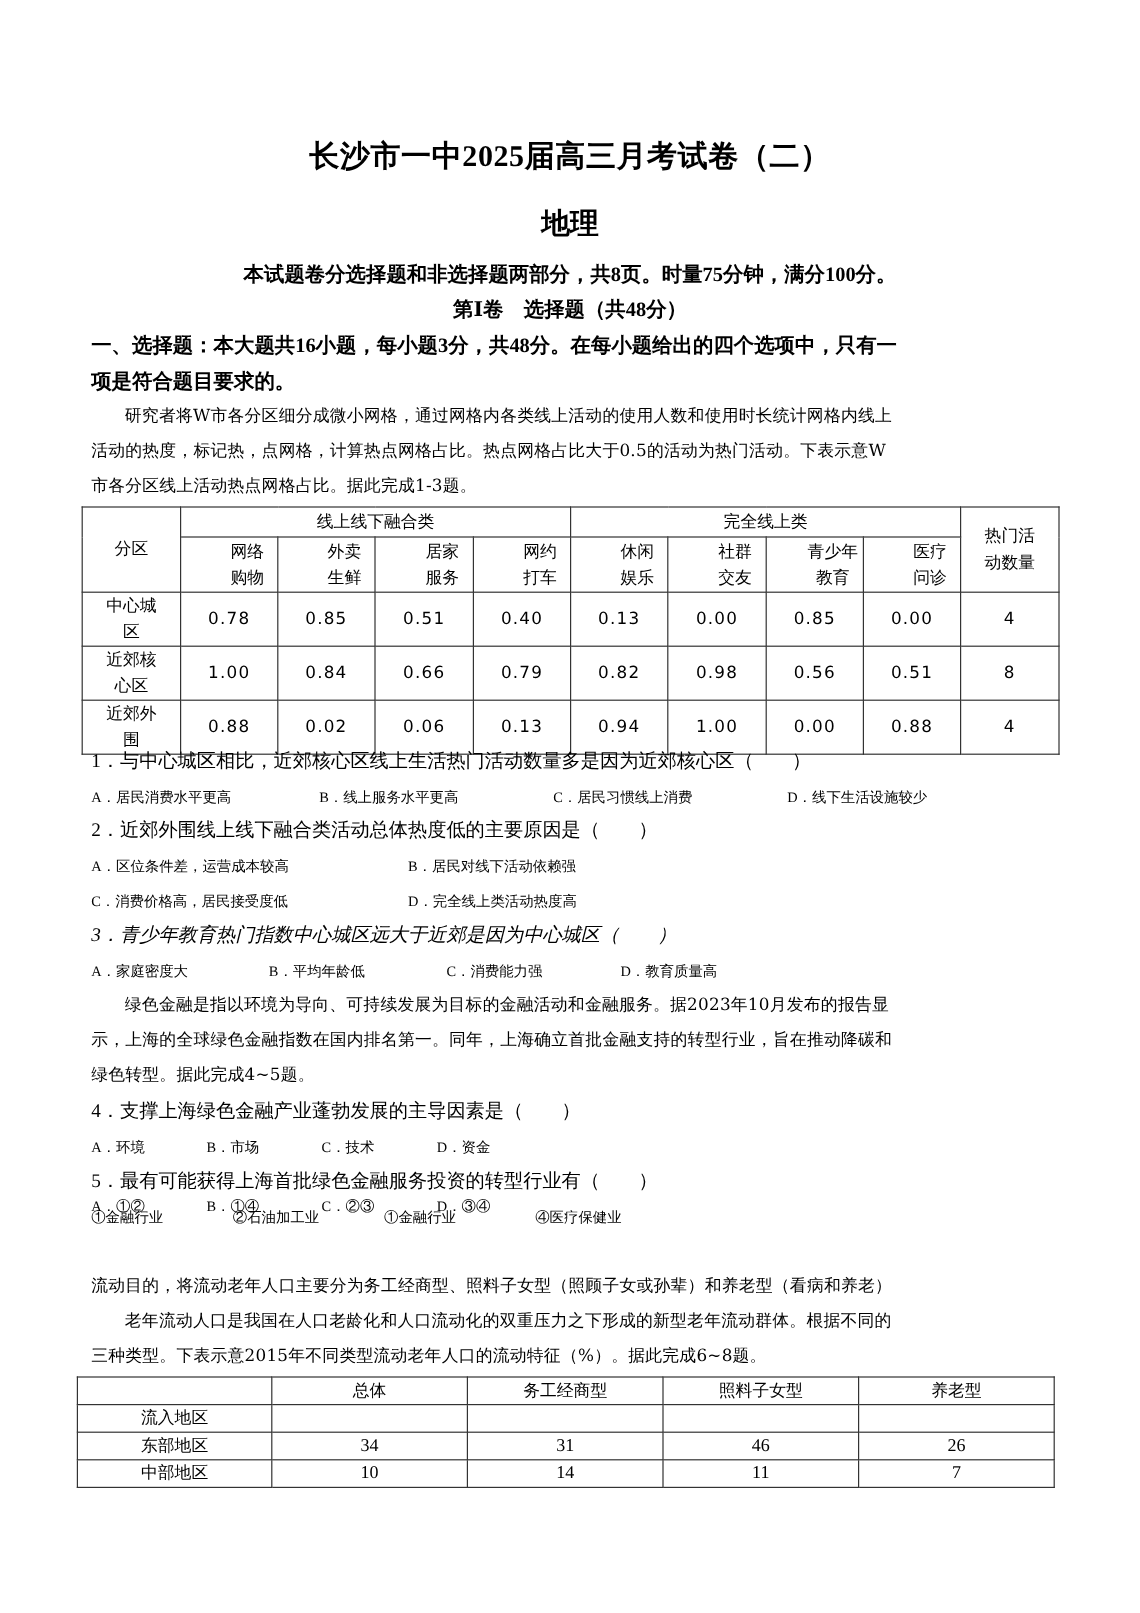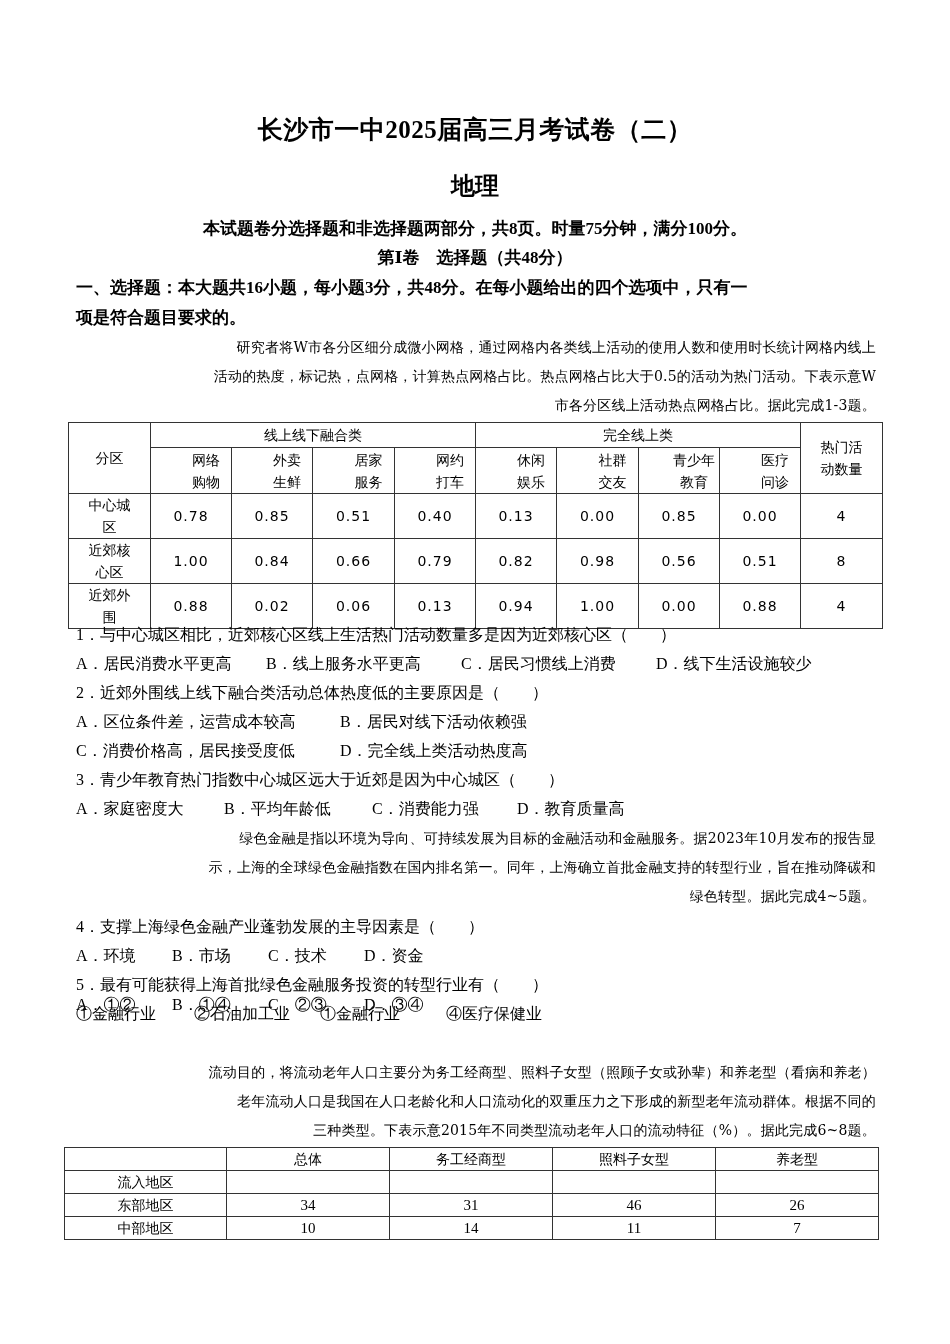--- a/index.html
+++ b/index.html
@@ -2,23 +2,23 @@
 <html><head>
 <meta charset="utf-8">
 <style>
   html, body { margin: 0; padding: 0; background: #ffffff; }
   body { width: 950px; height: 1344px; position: relative; overflow: hidden; color: #000; }
   .title { position: absolute; left: 0; width: 950px; top: 113px; text-align: center; font-family: "Liberation Serif", "DejaVu Serif", serif; font-weight: bold; font-size: 25px; letter-spacing: 0.5px; }
   .subject { position: absolute; left: 0; width: 950px; top: 170px; text-align: center; font-family: "Liberation Serif", "DejaVu Serif", serif; font-weight: bold; font-size: 24px; }
   .instr { position: absolute; left: 0; width: 950px; top: 217px; text-align: center; font-family: "Liberation Serif", "DejaVu Serif", serif; font-weight: bold; font-size: 17px; }
   .section { position: absolute; left: 0; width: 950px; top: 246px; text-align: center; font-family: "Liberation Serif", "DejaVu Serif", serif; font-weight: bold; font-size: 17px; }
   .part-heading { position: absolute; left: 76px; width: 800px; top: 273px; font-family: "Liberation Serif", "DejaVu Serif", serif; font-weight: bold; font-size: 17px; line-height: 30px; }
-  .para { position: absolute; left: 76px; width: 800px; font-family: "DejaVu Serif", "Liberation Serif", serif; font-size: 14px; line-height: 29px; text-indent: 28px; letter-spacing: 0.2px; text-align: right; }
+  .para { position: absolute; left: 76px; width: 800px; font-family: "DejaVu Serif", "Liberation Serif", serif; font-size: 14px; line-height: 29px; text-indent: 28px; letter-spacing: 0.2px; }
   .q { position: absolute; left: 76px; width: 810px; font-family: "Liberation Serif", "DejaVu Serif", serif; font-size: 16px; line-height: 20px; white-space: pre; }
-  .opt-row { position: absolute; left: 76px; font-family: "Liberation Serif", "DejaVu Serif", serif; font-size: 16px; line-height: 20px; display: flex; }
+  .opt-row { position: absolute; left: 76px; font-family: "Liberation Serif", "DejaVu Serif", serif; font-size: 12px; line-height: 20px; display: flex; }
   .opt-row span { white-space: pre; }
 
   table.t1 { position: absolute; left: 68px; top: 422px; width: 814px; border-collapse: collapse; font-size: 14px; table-layout: fixed; }
   table.t1 td { border: 1px solid #333; text-align: center; vertical-align: middle; padding: 0; font-family: "DejaVu Serif", "Liberation Serif", serif; line-height: 22px; }
   table.t1 td.num { font-family: "DejaVu Sans", "Liberation Sans", sans-serif; font-size: 14px; letter-spacing: 1px; }
   table.t1 tr.h1 td { height: 24px; }
   table.t1 tr.h2 td { height: 45px; padding-left: 30px; }
   table.t1 tr.dr td { height: 42px; }
 
   table.t2 { position: absolute; left: 64px; top: 1147px; width: 814px; border-collapse: collapse; table-layout: fixed; font-size: 15px; }
@@ -159,21 +159,21 @@
 <div class="q" style="top:683px;">2．近郊外围线上线下融合类活动总体热度低的主要原因是（　　）</div>
 <div class="opt-row" style="top:712px;">
   <span style="width:264px">A．区位条件差，运营成本较高</span>
   <span>B．居民对线下活动依赖强</span>
 </div>
 <div class="opt-row" style="top:741px;">
   <span style="width:264px">C．消费价格高，居民接受度低</span>
   <span>D．完全线上类活动热度高</span>
 </div>
 
-<div class="q" style="top:770px;">3．青少年教育热门指数中心城区远大于近郊是因为中心城区（　　）</div>
+<div class="q" style="top:770px;font-style:italic;">3．青少年教育热门指数中心城区远大于近郊是因为中心城区（　　）</div>
 <div class="opt-row" style="top:799px;">
   <span style="width:148px">A．家庭密度大</span>
   <span style="width:148px">B．平均年龄低</span>
   <span style="width:145px">C．消费能力强</span>
   <span>D．教育质量高</span>
 </div>
 
 <div class="para" style="top:824px;">
   <div>绿色金融是指以环境为导向、可持续发展为目标的金融活动和金融服务。据2023年10月发布的报告显</div>
   <div style="text-indent:0">示，上海的全球绿色金融指数在国内排名第一。同年，上海确立首批金融支持的转型行业，旨在推动降碳和</div>

